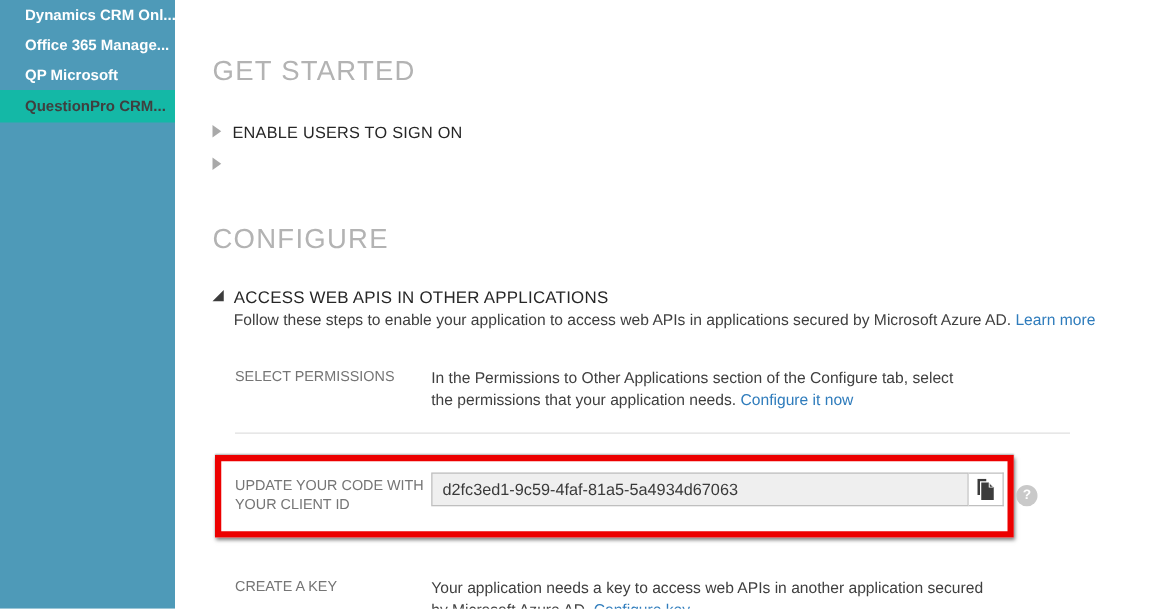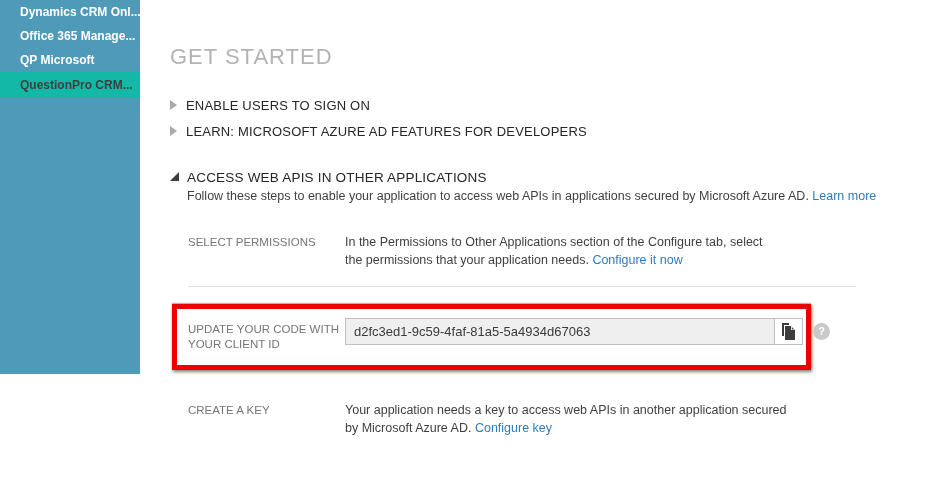--- a/index.html
+++ b/index.html
@@ -1,21 +1,21 @@
 <!DOCTYPE html>
 <html><head>
 <meta charset="utf-8">
 <style>
   * { margin:0; padding:0; box-sizing:border-box; }
   html,body { width:940px; height:487px; background:#ffffff;
     font-family:"Liberation Sans","DejaVu Sans",sans-serif; overflow:hidden; }
   .stage { position:relative; width:940px; height:487px; background:#fff; }
 
   
-  .sidebar { position:absolute; left:0; top:0; width:140px; height:374px; background:#4e9ab8; }
+  .sidebar { position:absolute; left:0; top:0; width:140px; height:487px; background:#4e9ab8; }
   .sb-item { height:24px; line-height:24px; padding-left:20px; color:#ffffff;
     font-size:12px; font-weight:bold; white-space:nowrap; overflow:hidden; cursor:pointer; }
   .sb-item.selected { background:#14b8a6; color:#3f3f3f; height:26px; line-height:26px; margin-bottom:2px; }
 
   
   .main { position:absolute; left:170px; top:16px; width:750px; }
   .section-title { font-size:22px; font-weight:400; color:#b3b3b3; letter-spacing:1px; }
   .gs-title { margin-top:28px; }
   .cf-title { margin-top:34px; }
 
@@ -42,21 +42,21 @@
   .row-select .row-content { width:436px; }
 
   .divider { margin-top:17px; width:668px; border-top:1px solid #e0e0e0; }
 
   
   .red-box { margin-top:17px; margin-left:-16px; width:639px; border:5px solid #ec0000;
     box-shadow:1px 2px 3px rgba(60,60,60,.65), 0 -1px 1px rgba(60,60,60,.35);
     background:#ffffff; padding:9px 0 13px 11px; }
   .red-box .row-label { padding-top:4px; }
   .idrow { display:flex; align-items:flex-start; }
-  .input-wrap { display:flex; align-items:flex-start; }
+  .input-wrap { display:flex; align-items:flex-end; }
   .client-id-input { width:430px; height:27px; background:#efefef; border:1px solid #bfbfbf;
     font-family:"Liberation Sans","DejaVu Sans",sans-serif; font-size:13px; color:#3a3a3a;
     padding:0 8px; outline:none; }
   .copy-btn { width:28px; height:27px; background:#ffffff; border:1px solid #bfbfbf; border-left:none;
     display:flex; align-items:center; justify-content:center; cursor:pointer; padding:0; }
   .help-badge { width:17px; height:17px; border-radius:50%; background:#c9c9c9; color:#ffffff;
     font-size:11px; font-weight:bold; text-align:center; line-height:17px; margin-left:10px; margin-top:5px;
     cursor:pointer; user-select:none; }
 
   .row-key { margin-top:31px; }
@@ -78,24 +78,24 @@
 
     <div class="section-title gs-title">GET STARTED</div>
 
     <div class="expanders">
       <div class="expander-row">
         <span class="tri-collapsed"></span>
         <span class="expander-label">ENABLE USERS TO SIGN ON</span>
       </div>
       <div class="expander-row">
         <span class="tri-collapsed"></span>
-        <span class="expander-label">LEARN: MICROSOFT AZURE AD FEATURES FOR DEVELOPERS</span>
       </div>
     </div>
 
+    <div class="section-title cf-title">CONFIGURE</div>
 
     <div class="access-header">
       <span class="tri-expanded"></span>
       <span class="access-title">ACCESS WEB APIS IN OTHER APPLICATIONS</span>
     </div>
     <div class="access-desc">
       <span>Follow these steps to enable your application to access web APIs in applications secured by Microsoft Azure AD.</span>
       <a class="link">Learn more</a>
     </div>
 

